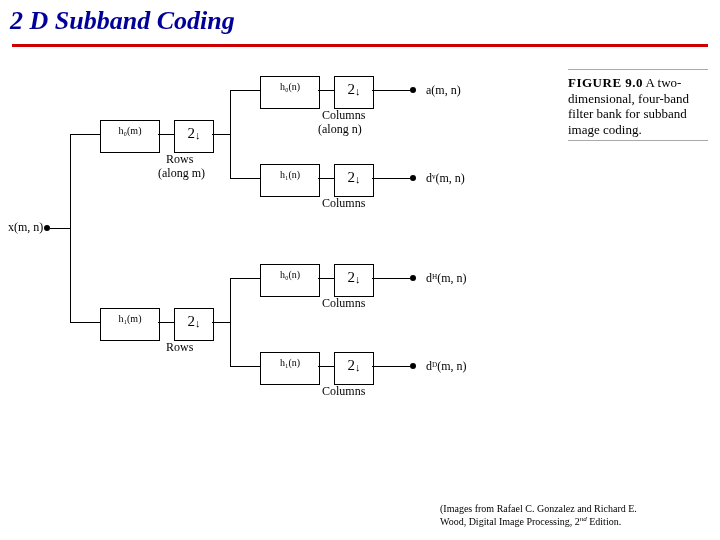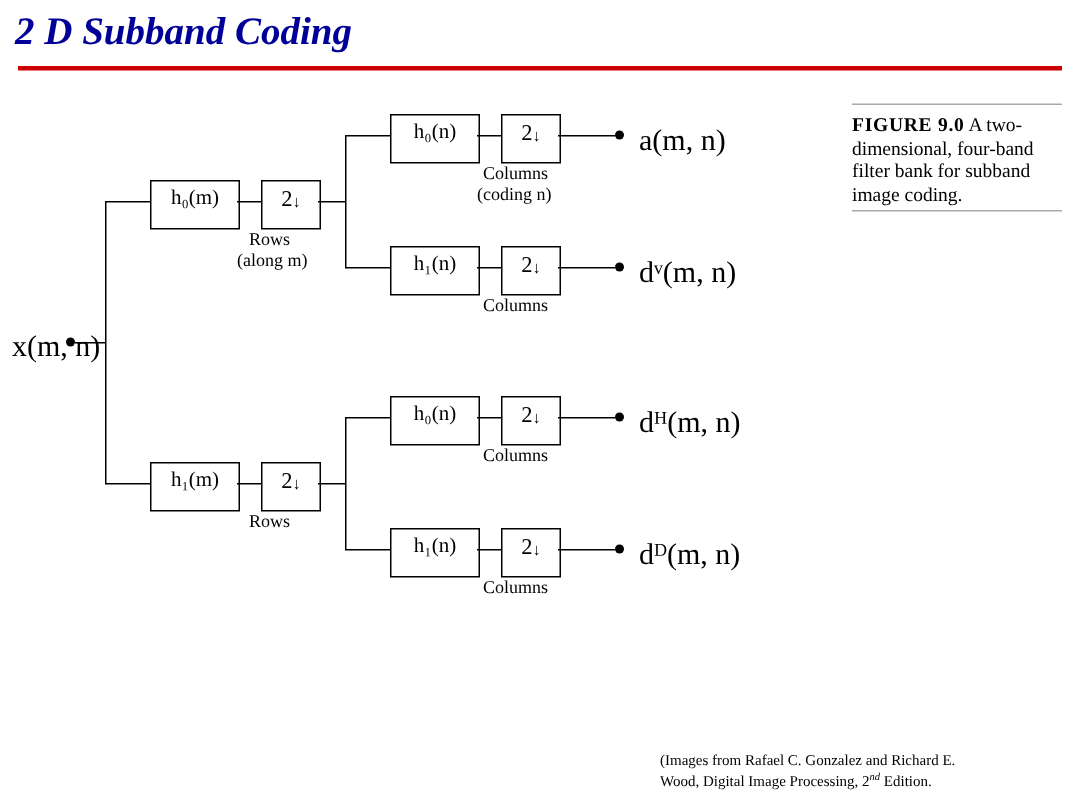--- a/index.html
+++ b/index.html
@@ -1,24 +1,24 @@
 <!DOCTYPE html>
 <html><head>
 <meta charset="utf-8">
 <style>
   html,body{margin:0;padding:0;width:720px;height:540px;background:#fff;font-family:"Times New Roman",serif;color:#000;}
   .slide{position:relative;width:720px;height:540px;}
   .title{position:absolute;left:10px;top:6px;font-size:26px;font-style:italic;font-weight:bold;color:#000099;}
   .rule{position:absolute;left:12px;top:44px;width:696px;height:3px;background:#cc0000;}
   .diagram{position:absolute;left:40px;top:72px;width:500px;height:330px;}
-  .box{position:absolute;border:1.2px solid #000;background:#fff;text-align:center;font-size:14px;line-height:1;}
+  .box{position:absolute;border:1.2px solid #000;background:#fff;text-align:center;font-size:10px;line-height:1;}
   .fbox{width:58px;height:26px;padding-top:5px;}
   .dbox{width:38px;height:26px;padding-top:5px;font-size:15px;}
   .arrow{font-size:11px;vertical-align:-1px;}
-  .lbl{position:absolute;font-size:20px;}
+  .lbl{position:absolute;font-size:12px;}
   .small{font-size:12px;}
   .dot{position:absolute;width:6px;height:6px;border-radius:50%;background:#000;}
   .hline{position:absolute;height:1.2px;background:#000;}
   .vline{position:absolute;width:1.2px;background:#000;}
   .caption{position:absolute;right:12px;top:66px;width:140px;font-size:13px;line-height:1.2;}
   .caption .hd{font-weight:bold;letter-spacing:.5px;}
   .caprule{height:1px;background:#aaa;margin:3px 0 5px 0;}
   .credit{position:absolute;right:20px;bottom:12px;width:260px;font-size:10px;line-height:1.2;}
   sup{font-size:.7em;font-style:italic;}
 </style>
@@ -69,21 +69,21 @@
     <div class="hline" style="left:190px;top:294px;width:30px;"></div>
 
     <div>
       <div class="box fbox" style="left:220px;top:4px;"><span>h₀(n)</span></div>
       <div class="hline" style="left:278px;top:18px;width:16px;"></div>
       <div class="box dbox" style="left:294px;top:4px;"><span>2</span><span class="arrow">↓</span></div>
       <div class="hline" style="left:332px;top:18px;width:38px;"></div>
       <span class="dot" style="left:370px;top:15px;"></span>
       <span class="lbl" style="left:386px;top:11px;">a(m, n)</span>
       <span class="lbl small" style="left:282px;top:36px;">Columns</span>
-      <span class="lbl small" style="left:278px;top:50px;">(coding n)</span>
+      <span class="lbl small" style="left:278px;top:50px;">(along n)</span>
     </div>
 
     <div>
       <div class="box fbox" style="left:220px;top:92px;"><span>h₁(n)</span></div>
       <div class="hline" style="left:278px;top:106px;width:16px;"></div>
       <div class="box dbox" style="left:294px;top:92px;"><span>2</span><span class="arrow">↓</span></div>
       <div class="hline" style="left:332px;top:106px;width:38px;"></div>
       <span class="dot" style="left:370px;top:103px;"></span>
       <span class="lbl" style="left:386px;top:99px;">dᵛ(m, n)</span>
       <span class="lbl small" style="left:282px;top:124px;">Columns</span>

